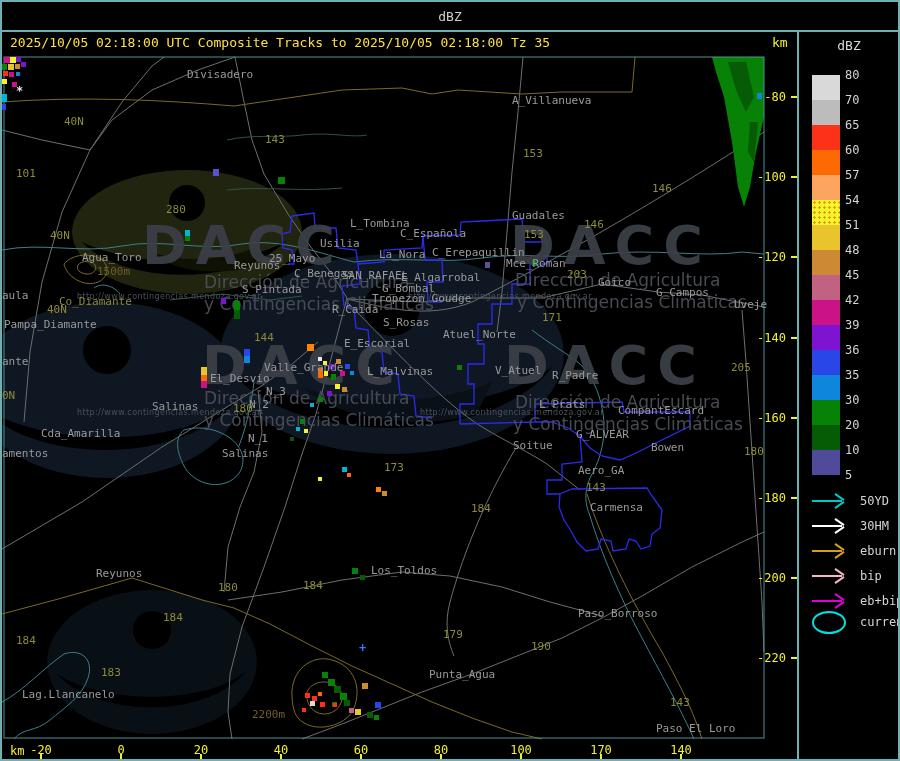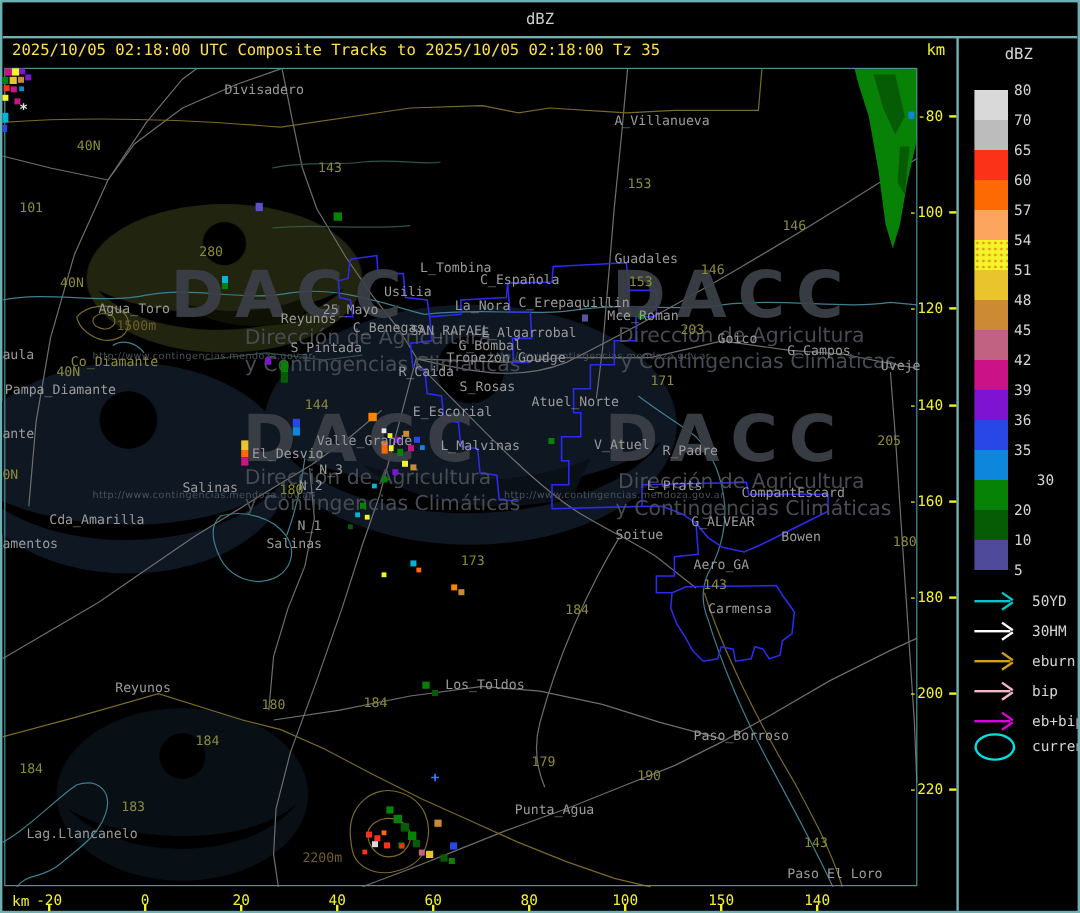--- a/index.html
+++ b/index.html
@@ -340,21 +340,21 @@
       <div class="xlab" style="left: 199px; top: 741px;">20</div>
       <div class="xtick" style="left: 198px; top: 752px;"></div>
       <div class="xlab" style="left: 279px; top: 741px;">40</div>
       <div class="xtick" style="left: 278px; top: 752px;"></div>
       <div class="xlab" style="left: 359px; top: 741px;">60</div>
       <div class="xtick" style="left: 358px; top: 752px;"></div>
       <div class="xlab" style="left: 439px; top: 741px;">80</div>
       <div class="xtick" style="left: 438px; top: 752px;"></div>
       <div class="xlab" style="left: 519px; top: 741px;">100</div>
       <div class="xtick" style="left: 518px; top: 752px;"></div>
-      <div class="xlab" style="left: 599px; top: 741px;">150</div>
+      <div class="xlab" style="left: 599px; top: 741px;">170</div>
       <div class="xtick" style="left: 598px; top: 752px;"></div>
       <div class="xlab" style="left: 679px; top: 741px;">140</div>
       <div class="xtick" style="left: 678px; top: 752px;"></div>
       <div class="ylab" style="left: 742px; top: 95px;">-80</div>
       <div class="ytick" style="left: 789px; top: 95px;"></div>
       <div class="ylab" style="left: 742px; top: 175.2px;">-100</div>
       <div class="ytick" style="left: 789px; top: 175.2px;"></div>
       <div class="ylab" style="left: 742px; top: 255.4px;">-120</div>
       <div class="ytick" style="left: 789px; top: 255.4px;"></div>
       <div class="ylab" style="left: 742px; top: 335.6px;">-140</div>
@@ -391,21 +391,21 @@
       <div class="cb-lab" style="top: 148px;">60</div>
       <div class="cb-lab" style="top: 173px;">57</div>
       <div class="cb-lab" style="top: 198px;">54</div>
       <div class="cb-lab" style="top: 223px;">51</div>
       <div class="cb-lab" style="top: 248px;">48</div>
       <div class="cb-lab" style="top: 273px;">45</div>
       <div class="cb-lab" style="top: 298px;">42</div>
       <div class="cb-lab" style="top: 323px;">39</div>
       <div class="cb-lab" style="top: 348px;">36</div>
       <div class="cb-lab" style="top: 373px;">35</div>
-      <div class="cb-lab" style="top: 398px; margin-left: 19px;">30</div>
+      <div class="cb-lab" style="top: 398px;">30</div>
       <div class="cb-lab" style="top: 423px;">20</div>
       <div class="cb-lab" style="top: 448px;">10</div>
       <div class="cb-lab" style="top: 473px;">5</div>
     </div>
   <div class="abs" id="legend-layer">
       <div class="lg-row" style="top: 491px;">
         <div class="lg-shaft" style="background: rgb(0, 200, 200);"></div>
         <div class="lg-h1" style="background: rgb(0, 200, 200);"></div>
         <div class="lg-h2" style="background: rgb(0, 200, 200);"></div>
         <div class="lg-lab">50YD</div>

